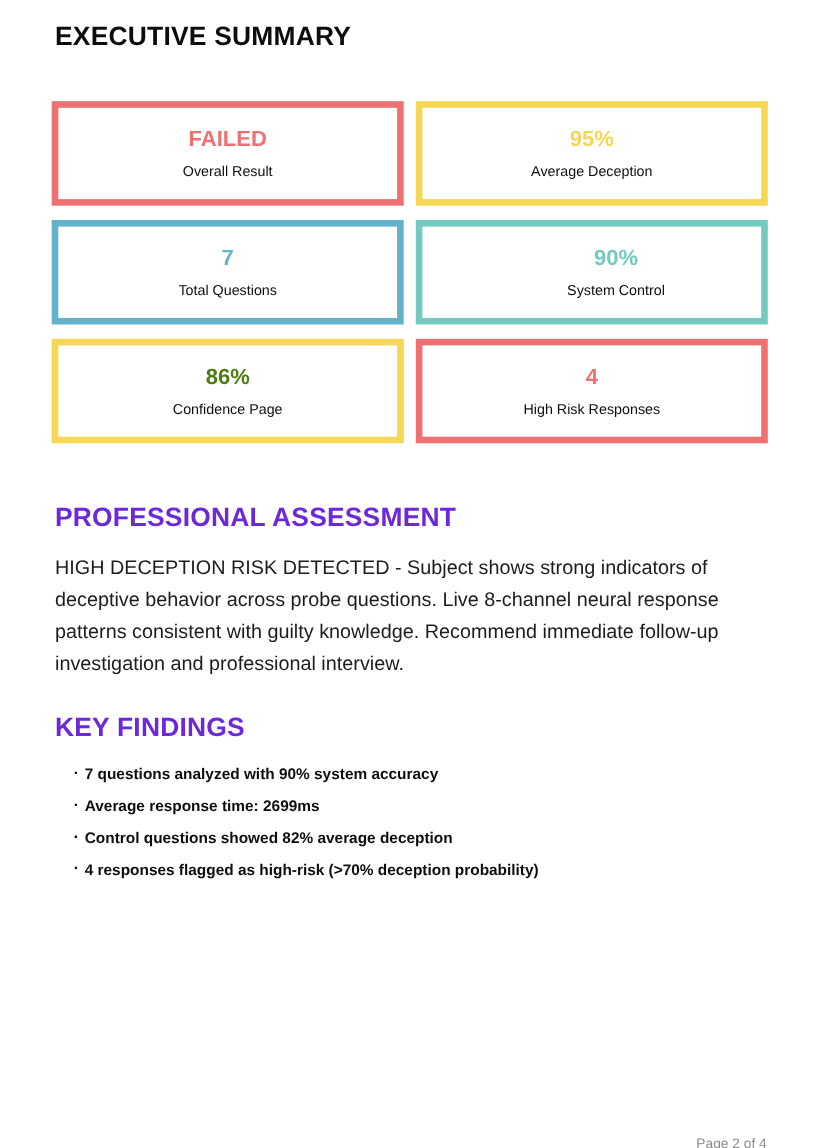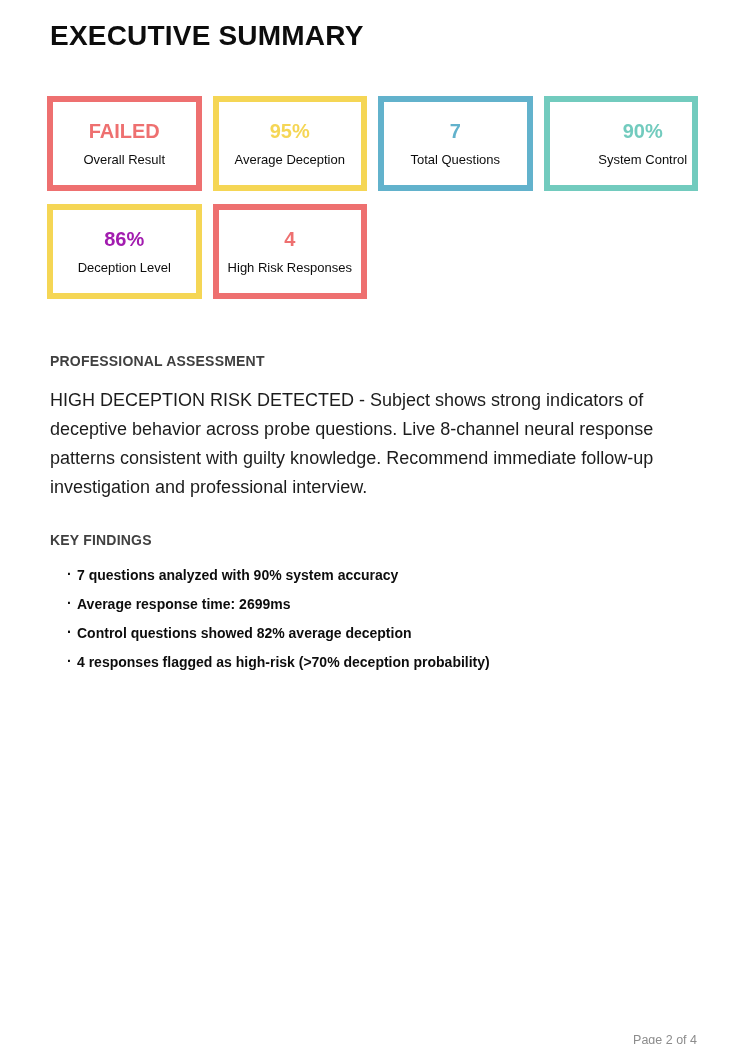--- a/index.html
+++ b/index.html
@@ -12,31 +12,31 @@
     color: #111111;
     overflow: hidden;
   }
   .page {
     position: absolute;
     inset: 0;
     background: #ffffff;
     padding: 20px 46px 0 50px;
   }
   .page-title {
-    font-size: 28px;
+    font-size: 24px;
     font-weight: bold;
     letter-spacing: 0.2px;
     color: #0d0d0d;
     margin-bottom: 44px;
   }
   .cards-grid {
     margin-left: -3px;
     width: 651px;
     display: grid;
-    grid-template-columns: repeat(4, 1fr);
+    grid-template-columns: repeat(2, 1fr);
     gap: 13px 11px;
   }
   .stat-card {
     height: 95px;
     background: #ffffff;
     border: 6px solid #cccccc;
     display: flex;
     flex-direction: column;
     align-items: center;
     justify-content: center;
@@ -48,23 +48,23 @@
     font-weight: bold;
     line-height: 1;
   }
   .stat-label {
     font-size: 13px;
     font-weight: normal;
     color: #0d0d0d;
     line-height: 1;
   }
   .section-heading {
-    font-size: 14px;
+    font-size: 24px;
     font-weight: bold;
-    color: #404040;
+    color: #6d28d9;
     letter-spacing: 0.2px;
   }
   .assessment-heading { margin-top: 54px; }
   .assessment-body {
     margin-top: 17px;
     width: 650px;
     font-size: 18px;
     line-height: 29px;
     font-weight: normal;
     color: #1c1c1c;
@@ -121,22 +121,22 @@
       <div class="stat-value" style="color: rgb(98, 178, 204);">7</div>
       <div class="stat-label">Total Questions</div>
     </div>
 
     <div class="stat-card" style="border-color: rgb(114, 203, 190); padding-left: 44px;">
       <div class="stat-value" style="color: rgb(114, 203, 190);">90%</div>
       <div class="stat-label">System Control</div>
     </div>
 
     <div class="stat-card" style="border-color: rgb(245, 214, 85);">
-      <div class="stat-value" style="color: #a21caf;">86%</div>
-      <div class="stat-label">Deception Level</div>
+      <div class="stat-value" style="color: #4d7c0f;">86%</div>
+      <div class="stat-label">Confidence Page</div>
     </div>
 
     <div class="stat-card" style="border-color: rgb(238, 112, 112);">
       <div class="stat-value" style="color: rgb(238, 112, 112);">4</div>
       <div class="stat-label">High Risk Responses</div>
     </div>
 
   </div>
 
   <h2 class="section-heading assessment-heading">PROFESSIONAL ASSESSMENT</h2>

